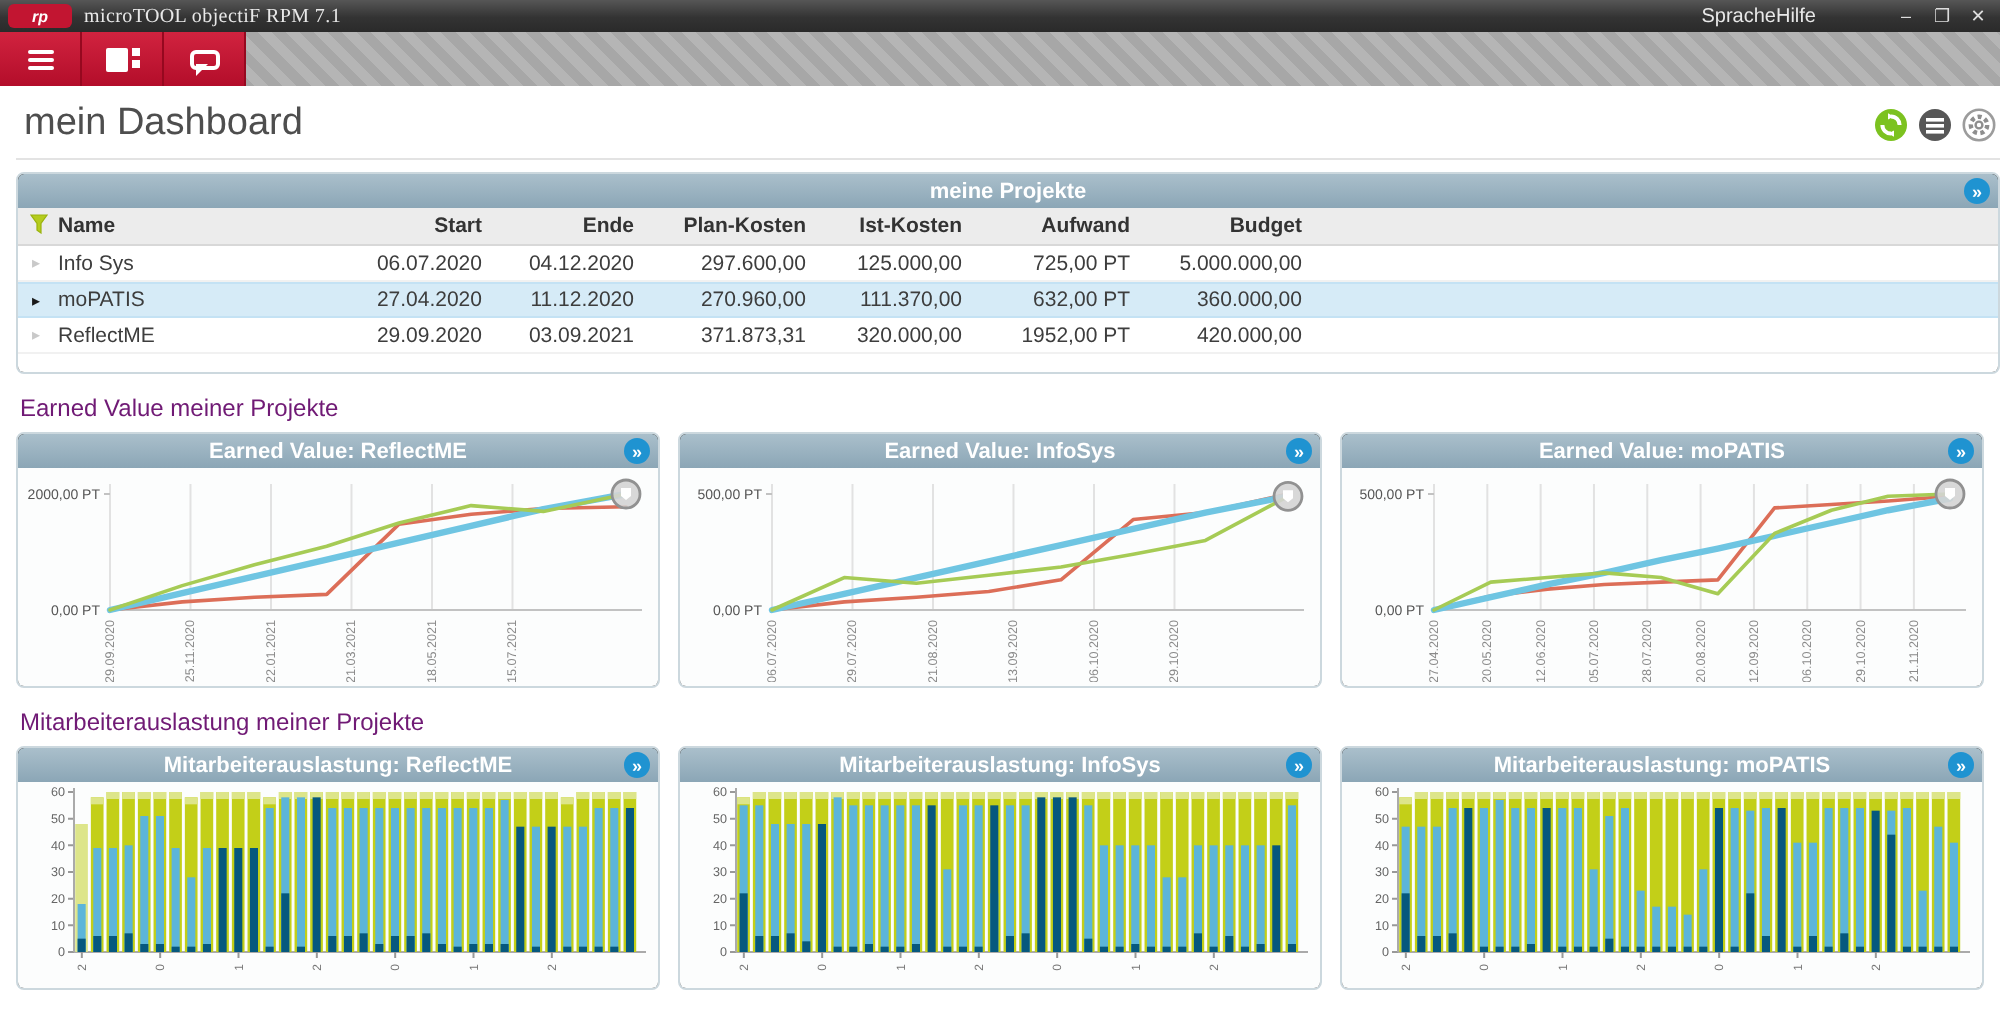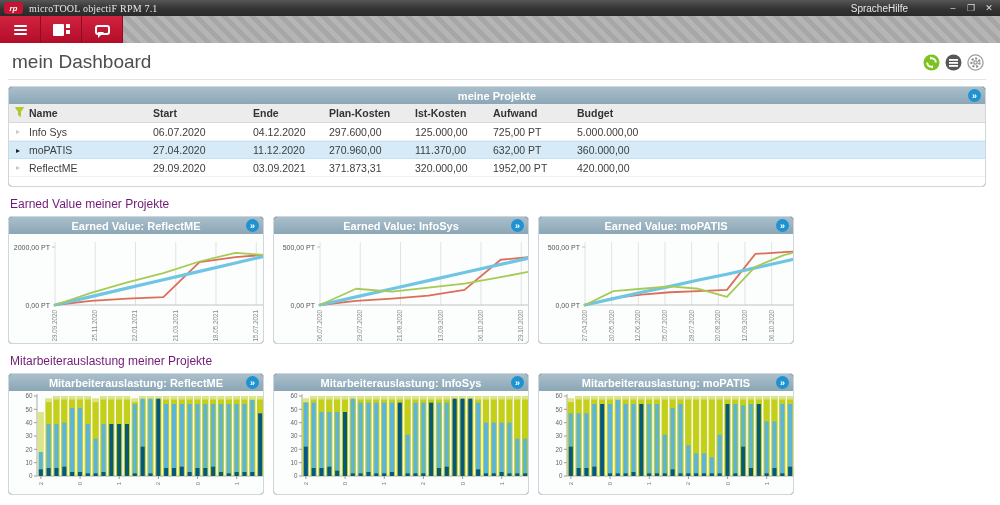--- a/index.html
+++ b/index.html
@@ -2,21 +2,21 @@
 <html><head>
 <meta charset="utf-8">
 <style>
   * { margin:0; padding:0; box-sizing:border-box; }
   html,body { width:1000px; height:505px; overflow:hidden; background:#fff;
               font-family:"Liberation Sans", sans-serif; }
 
   
   .titlebar { height:16px; background:linear-gradient(#565656,#333 55%,#2a2a2a);
               display:flex; align-items:center; color:#e8e8e8; font-size:10px; }
-  .logo { width:19px; height:12px; margin:0 6px 0 4px; background:#c21531; border-radius:3px;
+  .logo { width:32px; height:12px; margin:0 6px 0 4px; background:#c21531; border-radius:3px;
           color:#fff; font-size:8px; font-weight:bold; font-style:italic;
           display:flex; align-items:center; justify-content:center; }
   .tb-title { flex:0 0 auto; letter-spacing:.2px;font-family:Liberation Serif, serif; }
   .tb-spacer { flex:1; }
   .tb-menu { display:flex; gap:0; margin-right:40px; }
   .tb-menu span { cursor:default; }
   .winctl { display:flex; gap:8px; margin-right:6px; font-size:9px; color:#ddd; }
   .winctl span { width:10px; text-align:center; }
 
   
@@ -27,21 +27,21 @@
   .hamb { width:13px; } .hamb i { display:block; height:2px; background:#fff; margin:2px 0; border-radius:1px; }
   .views-ic { position:relative; width:17px; height:12px; }
   .views-ic .big { position:absolute; left:0; top:0; width:11px; height:12px; background:#fff; border-radius:1px; }
   .views-ic .d1,.views-ic .d2 { position:absolute; left:13px; width:4px; height:4px; background:#fff; }
   .views-ic .d1{ top:0; } .views-ic .d2{ top:6px; }
   .bubble { position:relative; width:15px; height:10px; border:2px solid #fff; border-radius:3px; }
   .bubble:after { content:""; position:absolute; left:1px; bottom:-5px; border:3px solid transparent;
                   border-top-color:#fff; border-left-color:#fff; }
 
   
-  .content { padding:6px 14px 0 8px; }
+  .content { padding:6px 0 0 8px; }
   .pagehead { display:flex; align-items:center; border-bottom:1px solid #e3e3e3;
               padding:2px 2px 6px 4px; margin-bottom:6px; }
   .pagehead h1 { font-size:19px; font-weight:400; color:#4e4e4e; flex:1; }
   .actions { display:flex; gap:5px; }
   .actions svg { display:block; }
 
   
   .panel { border:1px solid #ccd8de; border-radius:4px; background:#404040; overflow:hidden; }
   .panel-header { position:relative; height:17px; background:linear-gradient(#aabfcb,#8ba6b6);
                   border-radius:3px 3px 0 0; display:flex; align-items:center; justify-content:center;
@@ -49,32 +49,32 @@
   .expand-btn { position:absolute; right:4px; top:2px; width:13px; height:13px; border:none;
                 border-radius:50%; background:#1f93d1; color:#fff; font-size:9px; line-height:12px;
                 text-align:center; padding:0; cursor:pointer; font-weight:bold; }
 
   
   .projects { margin-bottom:10px; }
   .tgrid { display:grid; grid-template-columns:18px 120px 100px 76px 86px 78px 84px 86px 1fr;
            align-items:center; }
   .thead { background:#ececec; border-bottom:1px solid #d8d8d8; height:19px; font-size:10.5px;
            font-weight:bold; color:#333; }
-  .thead .c, .trow .c { padding:0 6px; text-align:left; white-space:nowrap; }
+  .thead .c, .trow .c { padding:0 6px; text-align:right; white-space:nowrap; }
   .thead .c.name, .trow .c.name { text-align:left; padding-left:2px; }
   .funnel { padding-left:6px; }
   .trow { height:18px; font-size:10.5px; color:#3d3d3d; border-bottom:1px solid #f1f1f1; background:#fff; }
   .trow .rowmark { text-align:center; font-size:8px; color:#c9c9c9; }
   .trow.sel { background:#d6ebf7; border-top:1px solid #c4e2f4; border-bottom:1px solid #c4e2f4; }
   .trow.sel .rowmark { color:#1a1a1a; }
   .table-filler { height:9px; background:#fff; }
 
   .section-label { font-size:12px; color:#701a75; margin:10px 0 5px 2px; }
   .chart-row { display:flex; gap:9px; }
-  .chart-row .panel { width:256px; }
+  .chart-row .panel { width:322px; }
   .chart-body { padding:1px 2px 2px 2px; background:#fcfdfd; }
   .chart-body svg { display:block; }
 </style>
 </head>
 <body>
 
 <div class="titlebar">
   <div class="logo">rp</div>
   <div class="tb-title">microTOOL objectiF RPM 7.1</div>
   <div class="tb-spacer"></div>

